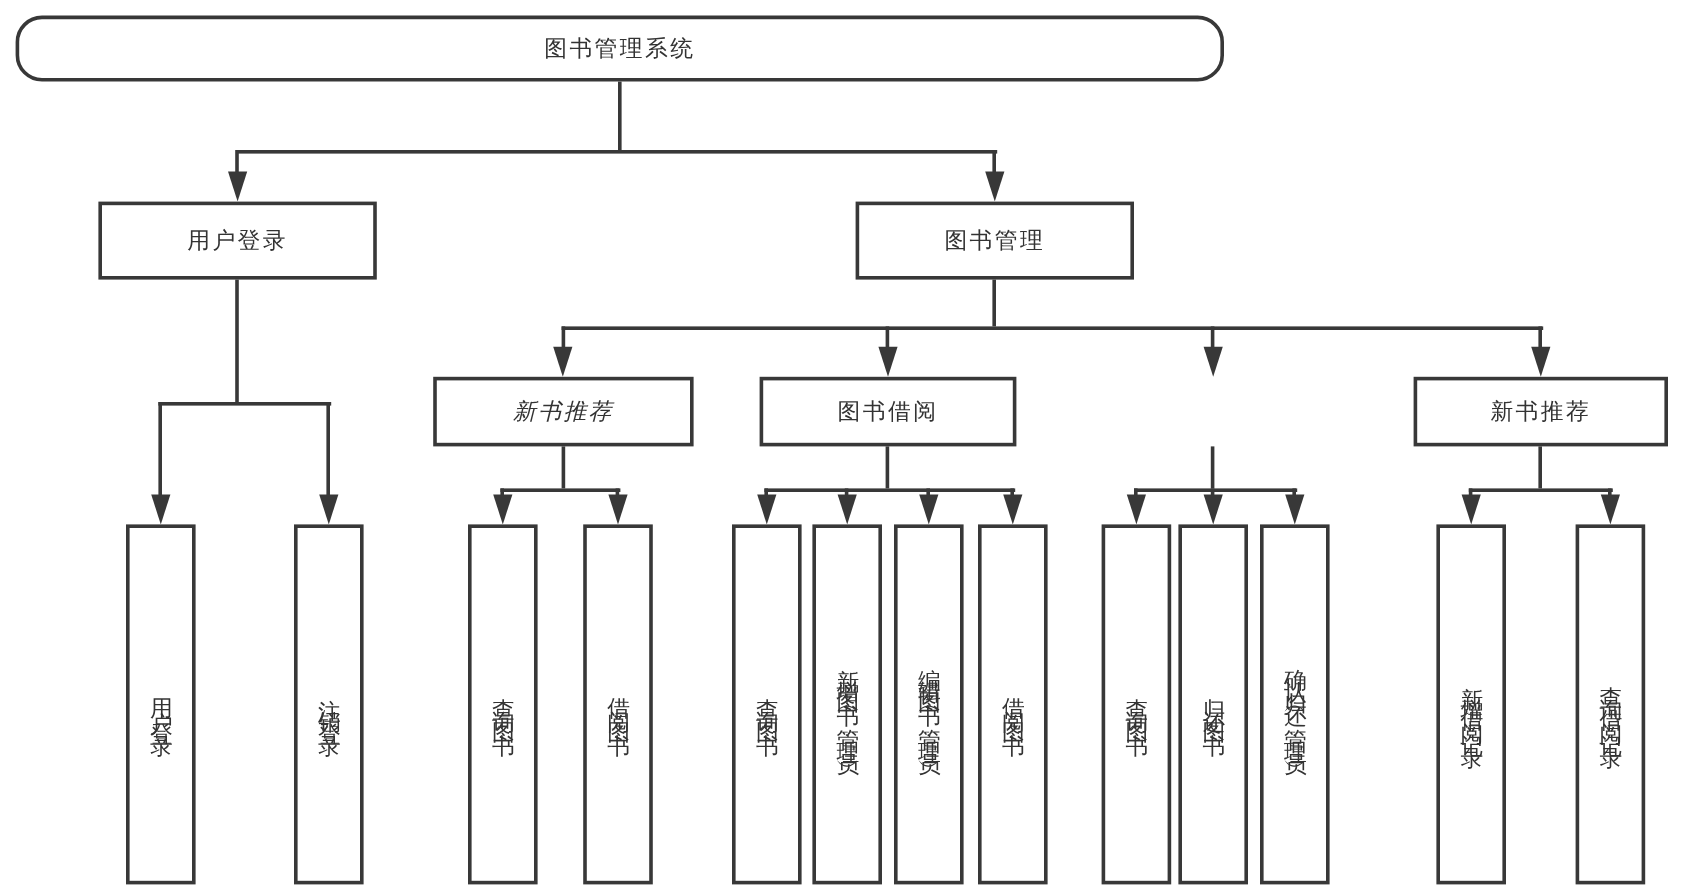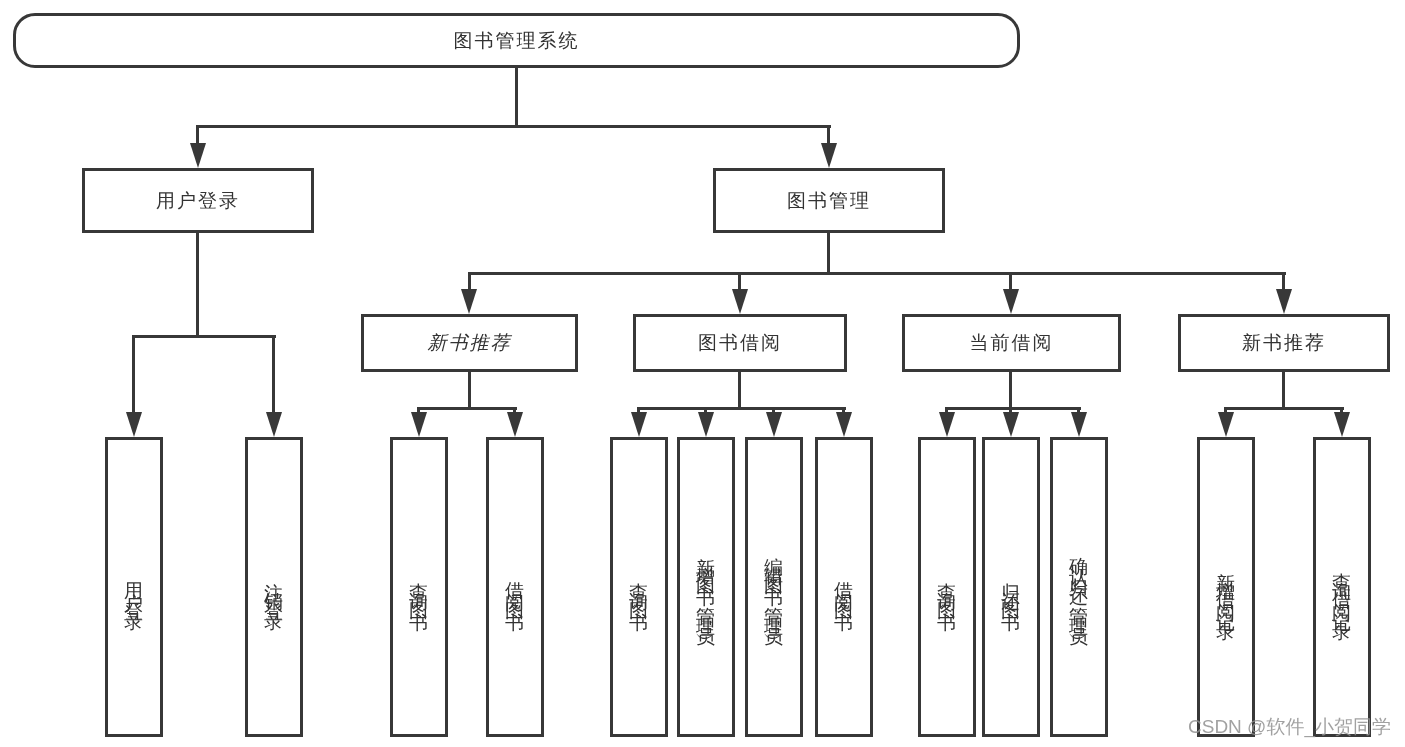--- a/index.html
+++ b/index.html
@@ -78,23 +78,20 @@
     <i class="arrow" style="left:1003px;top:289px;"></i>
     <i class="vl" style="left:1282px;top:272px;height:20px;"></i>
     <i class="arrow" style="left:1276px;top:289px;"></i>
   </div>
 
   <div class="box" style="left:361px;top:314px;width:217px;height:58px;font-style:italic;">
     <span class="hlabel">新书推荐</span>
   </div>
   <div class="box" style="left:633px;top:314px;width:214px;height:58px;">
     <span class="hlabel">图书借阅</span>
-  </div>
-  <div class="box" style="left:902px;top:314px;width:219px;height:58px;">
-    <span class="hlabel">当前借阅</span>
   </div>
   <div class="box" style="left:1178px;top:314px;width:212px;height:58px;">
     <span class="hlabel">新书推荐</span>
   </div>
 
   <div>
     <i class="vl" style="left:468px;top:372px;height:35px;"></i>
     <i class="hl" style="left:417px;top:407px;width:100px;"></i>
     <i class="vl" style="left:417px;top:407px;height:10px;"></i>
     <i class="arrow" style="left:411px;top:412px;"></i>
@@ -172,15 +169,14 @@
     <span class="vtext">确认归还（管理员）</span>
   </div>
 
   <div class="leaf" style="left:1197px;">
     <span class="vtext">新增借阅记录</span>
   </div>
   <div class="leaf" style="left:1313px;">
     <span class="vtext">查询借阅记录</span>
   </div>
 
-  <div class="watermark">CSDN @软件_小贺同学</div>
 
 </div>
 
 </body></html>

